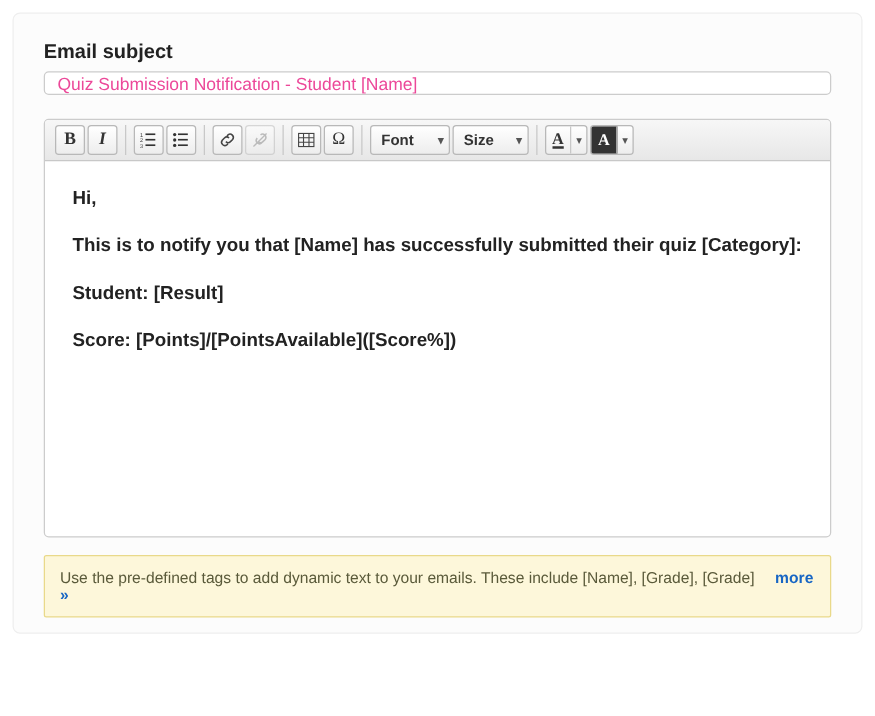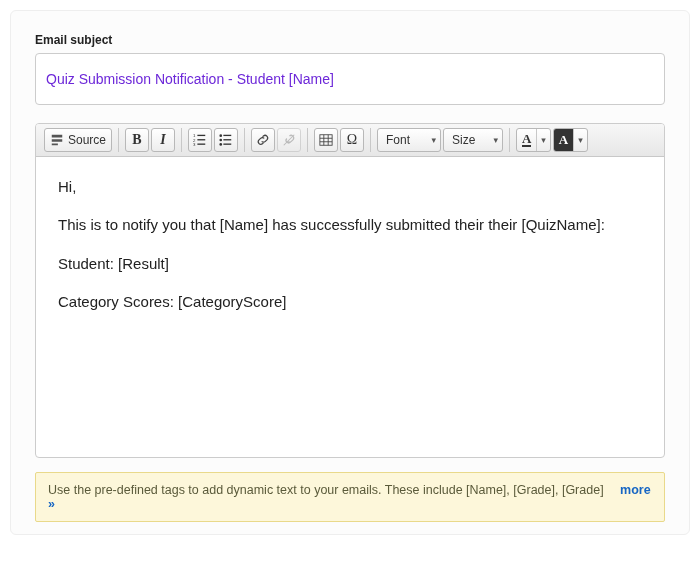--- a/index.html
+++ b/index.html
@@ -13,32 +13,32 @@
   .panel {
     width: 680px;
     margin: 0 auto;
     background: #fcfcfc;
     border: 1px solid #eee;
     border-radius: 6px;
     padding: 22px 24px 12px 24px;
   }
   .field-label {
     font-weight: 700;
-    font-size: 12px;
+    font-size: 16px;
     margin-bottom: 6px;
     color: #222;
   }
   .text-input {
     width: 100%;
-    height: 52px;
+    height: 19px;
     border: 1px solid #ccc;
     border-radius: 4px;
     padding: 6px 10px;
     font-size: 14px;
-    color: #6d28d9;
+    color: #ec4899;
     background: #fff;
   }
   .block { margin-bottom: 18px; }
   .editor-wrap {
     border: 1px solid #ccc;
     border-radius: 4px;
     overflow: hidden;
     background: #fff;
   }
   .toolbar {
@@ -80,20 +80,21 @@
     align-items: center;
     height: 24px;
     border: 1px solid #b8b8b8;
     background: linear-gradient(#ffffff, #ededed);
     border-radius: 3px;
     padding: 0 4px 0 8px;
     font-size: 12px;
     color: #333;
     cursor: pointer;
     gap: 18px;
+    font-weight: bold;
   }
   .combo .caret, .split .caret {
     font-size: 9px; color: #555;
   }
   .split {
     display: inline-flex;
     align-items: stretch;
     height: 24px;
     border: 1px solid #b8b8b8;
     background: linear-gradient(#ffffff, #ededed);
@@ -117,21 +118,21 @@
     display:inline-block; font-family: Georgia, serif; font-weight:700;
     font-size:13px; border-bottom: 2px solid #333; line-height: 12px;
   }
   .editor-body {
     padding: 20px 22px;
     font-size: 15px;
     line-height: 1.35;
     color: #222;
     min-height: 300px;
   }
-  .editor-body p { margin: 0 0 18px 0; }
+  .editor-body p { margin: 0 0 18px 0; font-weight: bold; }
   .hint {
     margin-top: 14px;
     background: #fdf7da;
     border: 1px solid #e9d98a;
     border-radius: 2px;
     padding: 10px 12px;
     font-size: 12.5px;
     color: #5a5a3a;
   }
   .hint a { color: #1766c4; text-decoration: none; font-weight: 600; padding-left: 13px; }
@@ -148,30 +149,20 @@
   <div class="block">
     <div class="field-label">Email subject</div>
     <input type="text" class="text-input" value="Quiz Submission Notification - Student [Name]" style="">
   </div>
 
   <div class="block" style="margin-bottom:0">
 
     <div class="editor-wrap">
       <div class="toolbar">
 
-        <div class="tgroup">
-          <span class="tb-btn">
-            <span style="margin-right:4px;">
-              <svg viewBox="0 0 16 16">
-                  <path d="M2 2h12v3H2zM2 7h12v3H2zM2 12h7v2H2z" fill="#555"></path>
-                </svg>
-            </span>
-            <span>Source</span>
-          </span>
-        </div>
 
         <div class="tgroup">
           <span class="tb-btn icon-only">
             <span class="bold-b">B</span>
           </span>
           <span class="tb-btn icon-only">
             <span class="bold-i">I</span>
           </span>
         </div>
 
@@ -264,23 +255,23 @@
             <span class="drop">
                 <span class="caret">▾</span>
               </span>
           </span>
         </div>
 
       </div>
 
       <div class="editor-body" contenteditable="true" style="">
         <p>Hi,</p>
-        <p>This is to notify you that [Name] has successfully submitted their their [QuizName]:</p>
+        <p>This is to notify you that [Name] has successfully submitted their quiz [Category]:</p>
         <p>Student: [Result]</p>
-        <p>Category Scores: [CategoryScore]</p>
+        <p>Score: [Points]/[PointsAvailable]([Score%])</p>
       </div>
     </div>
 
     <div class="hint">
       <span>Use the pre-defined tags to add dynamic text to your emails. These include [Name], [Grade], [Grade] </span><a href="#">more »</a>
     </div>
   </div>
 
 </div>
 

